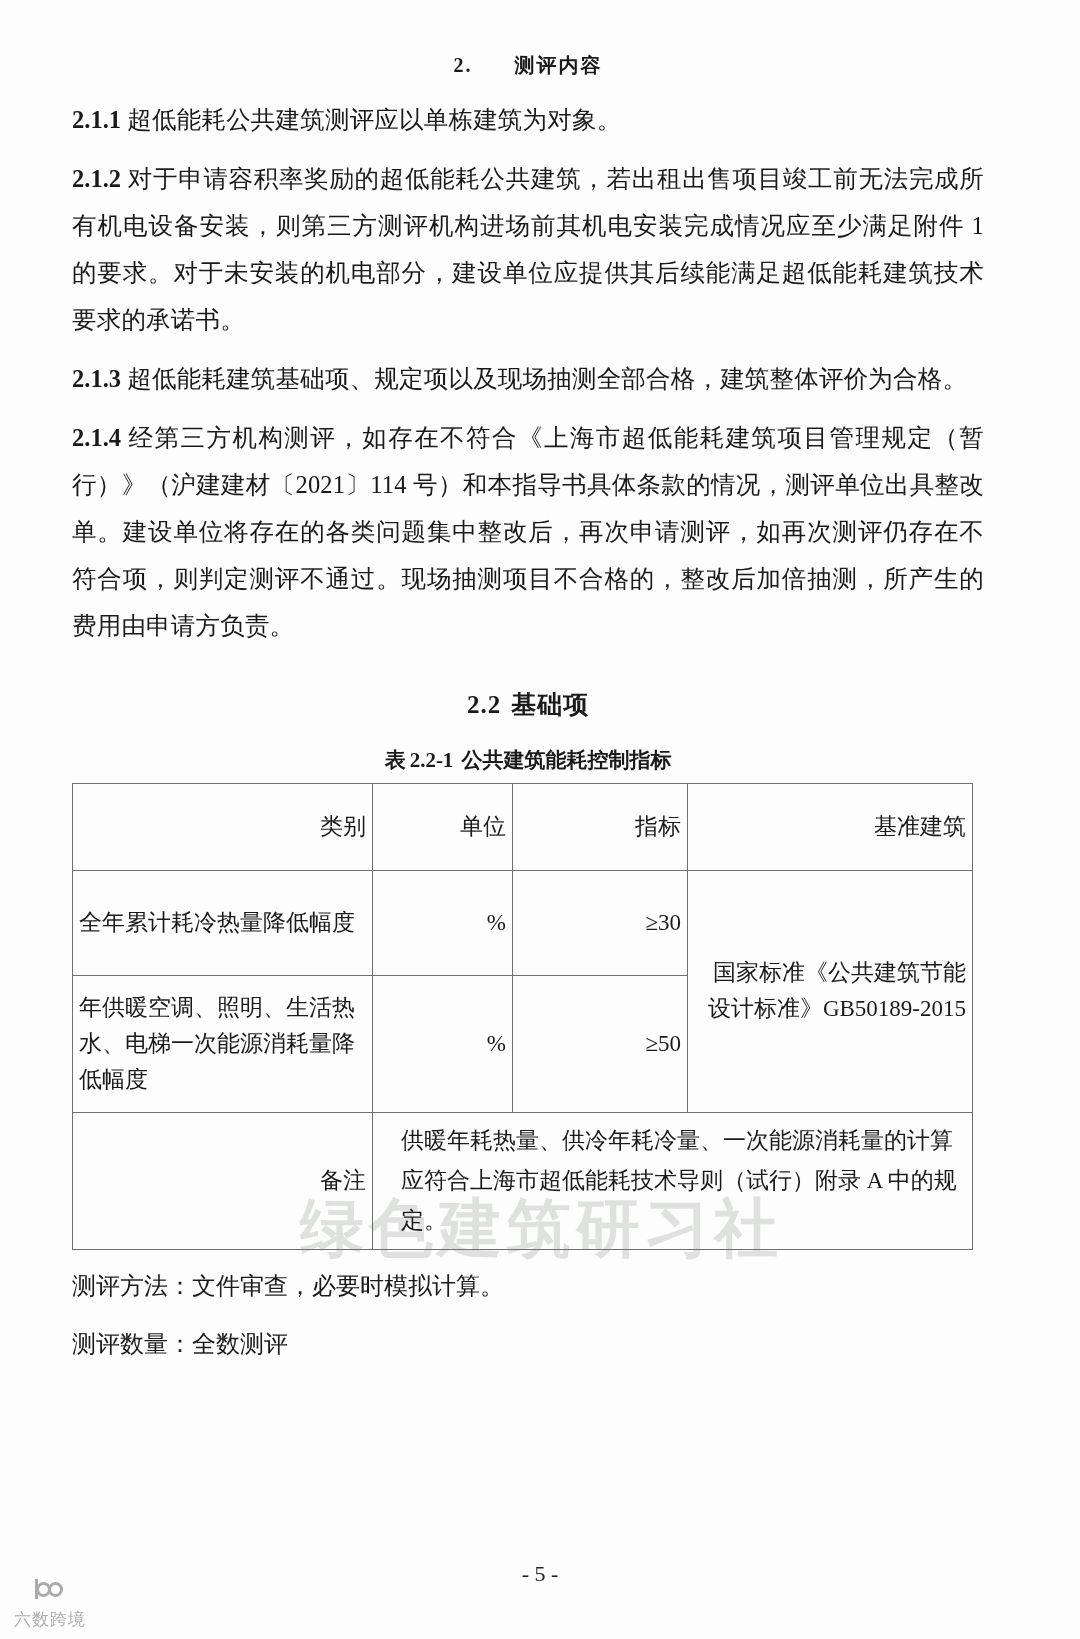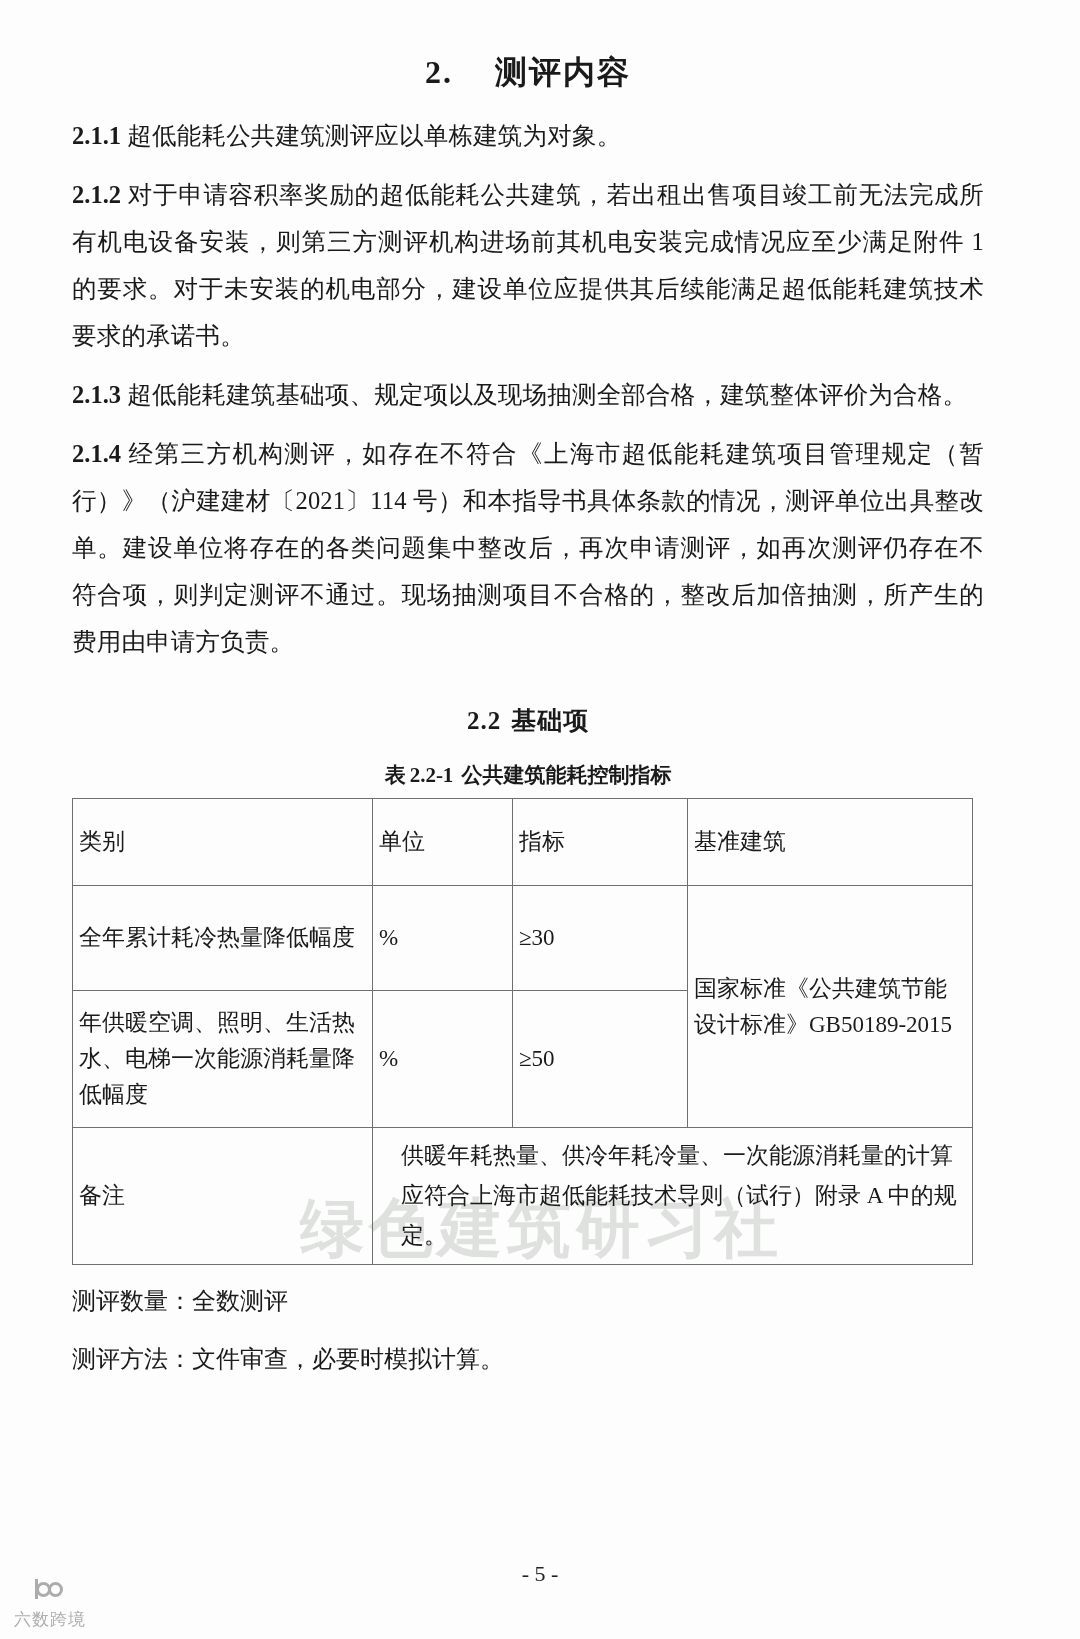--- a/index.html
+++ b/index.html
@@ -24,21 +24,21 @@
     position: absolute;
     left: 72px;
     top: 0;
     width: 912px;
     height: 1639px;
   }
 
   
   .doc-title {
     text-align: center;
-    font-size: 32px;
+    font-size: 20px;
     font-weight: bold;
     letter-spacing: 2px;
     margin: 52px 0 0 0;
     padding: 0;
     line-height: 1.3;
   }
   .doc-title .num { margin-right: 42px; }
 
   .sec-title {
     text-align: center;
@@ -78,21 +78,21 @@
   
   table.grid {
     border-collapse: collapse;
     width: 900px;
     table-layout: fixed;
     font-size: 23px;
     margin: 0;
   }
   table.grid td {
     border: 1.5px solid #6f6f6f;
-    text-align: left;
+    text-align: right;
     vertical-align: middle;
     padding: 8px 6px;
     line-height: 36px;
   }
   table.grid td.lead {
     text-align: left;
   }
   table.grid td.note-body {
     text-align: left;
     padding-left: 28px;
@@ -244,22 +244,22 @@
           <td>%</td>
           <td>≥50</td>
         </tr>
         <tr>
           <td style="height:118px">备注</td>
           <td class="note-body" colspan="3">供暖年耗热量、供冷年耗冷量、一次能源消耗量的计算应符合上海市超低能耗技术导则（试行）附录 A 中的规定。</td>
         </tr>
       </tbody>
     </table>
 
+    <p class="after-tbl">测评方法：文件审查，必要时模拟计算。</p>
     <p class="after-tbl">测评数量：全数测评</p>
-    <p class="after-tbl">测评方法：文件审查，必要时模拟计算。</p>
 
   </div>
 
   <div class="page-num">- 5 -</div>
 
   <div class="brand">
     <span class="mark">
       <span class="bar"></span>
       <span class="ring r1"></span>
       <span class="ring r2"></span>

